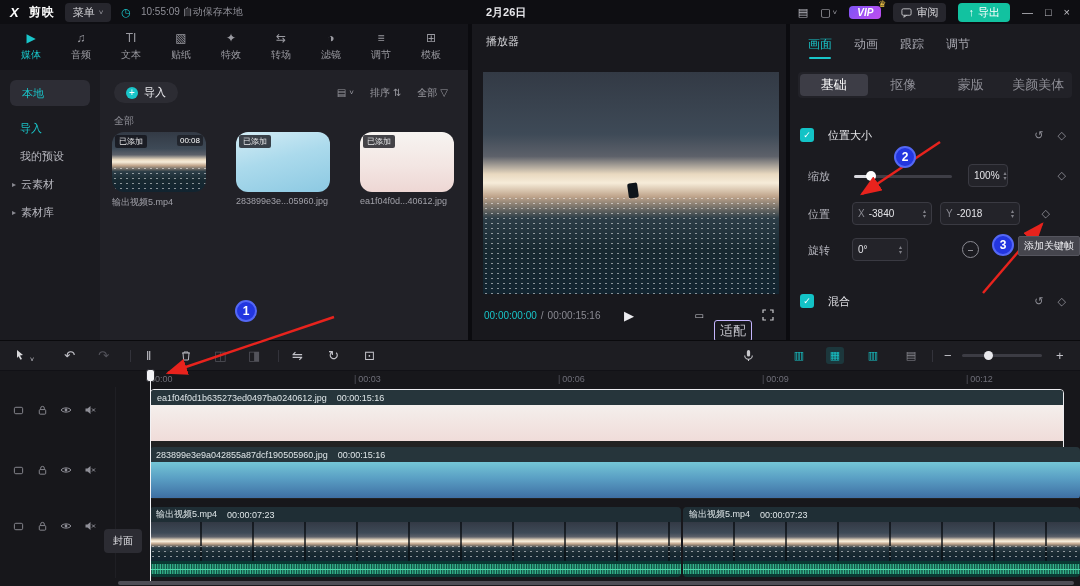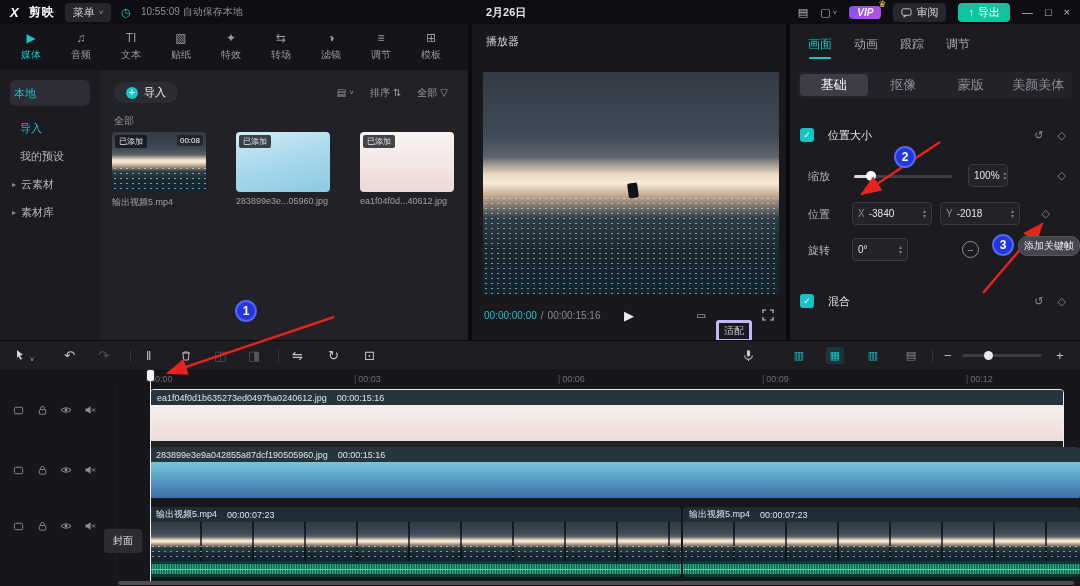--- a/index.html
+++ b/index.html
@@ -26,35 +26,35 @@
 .win-ctl{color:#c2c2c8;font-size:11px;cursor:pointer;}
 
 
 #media-panel{position:absolute;left:0;top:24px;width:468px;height:316px;background:#1b1b20;}
 .m-tabs{position:absolute;left:0;top:0;width:468px;height:46px;background:#141419;display:flex;padding:0 6px;}
 .m-tab{width:50px;display:flex;flex-direction:column;align-items:center;justify-content:center;gap:3px;color:#9a9aa1;font-size:10px;cursor:pointer;}
 .m-tab .mi{font-size:12px;height:13px;line-height:13px;}
 .m-tab.active{color:#19c5c9;}
 .side{position:absolute;left:0;top:46px;width:100px;bottom:0;background:#1b1b20;padding-top:10px;}
 .s-item{height:28px;display:flex;align-items:center;padding-left:20px;font-size:11px;color:#b9b9c0;gap:5px;cursor:pointer;}
-.s-item.pill{margin:0 10px 8px 10px;height:26px;background:#2d2d35;border-radius:6px;padding-left:4px;color:#19c5c9;}
+.s-item.pill{margin:0 10px 8px 10px;height:26px;background:#2d2d35;border-radius:6px;padding-left:12px;color:#19c5c9;}
 .s-item.teal{color:#19c5c9;}
 .s-item.arrow{padding-left:12px;}
 .s-arrow{font-size:8px;color:#8a8a92;}
 .m-content{position:absolute;left:100px;top:46px;right:0;bottom:0;background:#212127;}
 .c-head{display:flex;align-items:center;padding:12px 20px 0 14px;gap:14px;}
 .imp-btn{background:#2c2c33;border-radius:12px;padding:3px 12px;display:flex;align-items:center;gap:6px;font-size:11px;color:#ececf0;cursor:pointer;}
 .imp-plus{width:12px;height:12px;border-radius:50%;background:#19c5c9;color:#fff;font-size:10px;line-height:12px;text-align:center;display:inline-block;}
 .view-ctls{margin-left:auto;display:flex;gap:16px;color:#9a9aa1;font-size:10px;}
 .vc{display:flex;align-items:center;gap:3px;cursor:pointer;}
 .vi{font-size:10px;}
 .all-label{position:absolute;left:14px;top:44px;font-size:10px;color:#8f8f97;}
 .m-grid{position:absolute;left:12px;top:62px;display:grid;grid-template-columns:repeat(3,94px);column-gap:30px;row-gap:30px;}
 .m-item{width:94px;cursor:pointer;}
-.m-thumb{position:relative;height:60px;border-radius:4px;overflow:hidden;}
+.m-thumb{position:relative;height:60px;border-radius:12px;overflow:hidden;}
 .badge{position:absolute;top:3px;left:3px;background:rgba(18,18,24,.78);font-size:8px;padding:1px 4px;border-radius:2px;color:#e8e8ea;z-index:2;}
 .dur{position:absolute;top:3px;right:3px;background:rgba(18,18,24,.6);font-size:8px;padding:1px 3px;border-radius:2px;color:#fff;z-index:2;}
 .m-name{margin-top:4px;font-size:9px;color:#a0a0a8;white-space:nowrap;overflow:hidden;text-overflow:ellipsis;}
 
 
 .g-night{background:linear-gradient(180deg,#333a45 0%,#3e4a57 28%,#5d616a 38%,#e9d9c0 46%,#f6ecd9 50%,#c0a58c 56%,#2c3d47 66%,#182931 80%,#122430 100%);}
 .sparkle::before{content:"";position:absolute;left:0;right:0;top:56%;bottom:0;z-index:1;
  background-image:radial-gradient(rgba(255,255,255,.5) .6px,transparent 1.1px);background-size:6px 5px;}
 .g-blue{background:linear-gradient(165deg,#d3ecf5 0%,#abdaec 45%,#8cc9e2 100%);}
 .g-pink{background:linear-gradient(180deg,#f7f4f1 0%,#f3e6e3 55%,#eed7d4 100%);}
@@ -64,21 +64,21 @@
 
 #player-panel{position:absolute;left:472px;top:24px;width:314px;height:316px;background:#18181d;}
 .pl-title{position:absolute;left:14px;top:10px;font-size:11px;color:#d4d4d8;}
 .video{position:absolute;left:11px;top:48px;width:296px;height:222px;overflow:hidden;}
 .sil{position:absolute;left:49%;top:50%;width:10px;height:15px;background:#0d141a;border-radius:2px;transform:rotate(-8deg);z-index:2;}
 .pl-controls{position:absolute;left:0;top:278px;width:314px;height:26px;display:flex;align-items:center;padding:0 12px;font-size:10px;}
 .tc-cur{color:#19c5c9;}
 .tc-sep,.tc-total{color:#8a8a92;margin-left:4px;}
 .pl-play{position:absolute;left:50%;transform:translateX(-50%);color:#ececf0;font-size:13px;cursor:pointer;}
 .pl-right{margin-left:auto;display:flex;align-items:center;gap:10px;color:#c3c3ca;}
-.fit-box{border:3px solid #c4b5fd;border-radius:3px;padding:1px 5px;font-size:10px;color:#c3c3ca;cursor:pointer;margin-top:32px;}
+.fit-box{border:1px solid #c4b5fd;border-radius:3px;padding:1px 5px;font-size:13px;color:#c3c3ca;cursor:pointer;margin-top:32px;}
 
 
 #props-panel{position:absolute;left:790px;top:24px;width:290px;height:316px;background:#1b1b20;}
 .p-tabs{position:absolute;left:18px;top:8px;display:flex;gap:22px;height:24px;align-items:center;}
 .ptab{font-size:12px;color:#a8a8b0;cursor:pointer;position:relative;}
 .ptab.active{color:#19c5c9;}
 .ptab.active::after{content:"";position:absolute;left:1px;right:1px;bottom:-6px;height:2px;background:#19c5c9;border-radius:1px;}
 .p-subtabs{position:absolute;left:8px;top:48px;width:274px;height:26px;background:#222228;border-radius:4px;display:flex;}
 .stab{flex:1;display:flex;align-items:center;justify-content:center;font-size:13px;color:#8f8f97;cursor:pointer;}
 .stab.active{background:#3d3d46;border-radius:4px;color:#fff;margin:2px;}
@@ -127,21 +127,21 @@
  background:repeating-linear-gradient(90deg,#34b48c 0 1px,rgba(52,180,140,.2) 1px 2px,#2da57f 2px 3px,rgba(52,180,140,.45) 3px 5px);}
 .wave::after{content:"";position:absolute;left:0;right:0;top:50%;height:1px;background:#49d6a6;}
 .playhead{position:absolute;left:146px;top:28px;width:9px;height:212px;z-index:20;cursor:ew-resize;}
 .ph-handle{width:9px;height:13px;background:#f2f2f5;border-radius:3px;border:1px solid #2a2a30;}
 .playhead::after{content:"";position:absolute;left:4px;top:12px;bottom:0;width:1px;background:#f2f2f5;}
 .h-scroll{position:absolute;left:118px;top:240px;width:956px;height:4px;background:#4e4e56;border-radius:2px;cursor:pointer;}
 
 
 #ann-svg{position:absolute;left:0;top:0;z-index:50;pointer-events:none;}
 .ann-circle{position:absolute;width:22px;height:22px;border-radius:50%;background:#2336e0;border:2px solid #5468f5;color:#fff;font-size:12px;font-weight:bold;display:flex;align-items:center;justify-content:center;z-index:60;}
-.tooltip{position:absolute;background:#45454d;border:1px solid #55555e;color:#ececf0;font-size:10px;padding:2px 5px;border-radius:9px;z-index:55;white-space:nowrap;}
+.tooltip{position:absolute;background:#45454d;border:1px solid #55555e;color:#ececf0;font-size:10px;padding:2px 5px;border-radius:2px;z-index:55;white-space:nowrap;}
 </style>
 </head>
 <body>
 
 <div id="app">
 
   <header id="topbar">
     <span class="logo-x">X</span>
     <span class="logo-name">剪映</span>
     <div class="tb-btn">

